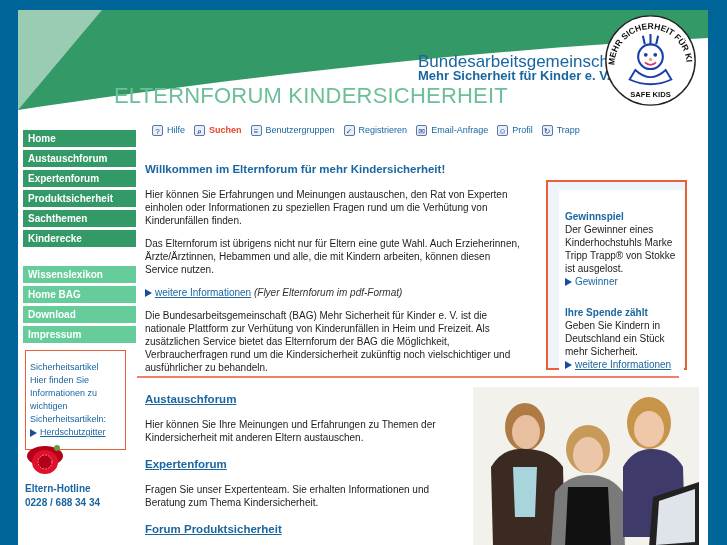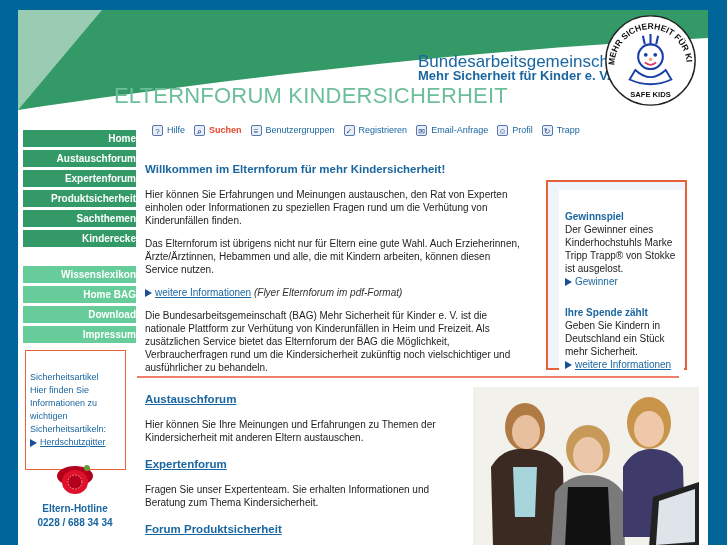--- a/index.html
+++ b/index.html
@@ -11,30 +11,30 @@
   .org-line1 { position:absolute; left:400px; top:42px; font-size:17px; color:#1a66a0; white-space:nowrap; }
   .org-line2 { position:absolute; left:400px; top:58px; font-size:13px; font-weight:bold; color:#1a66a0; white-space:nowrap; }
   .logo { position:absolute; left:585px; top:3px; width:95px; height:95px; }
 
   .topnav { position:absolute; left:134px; top:112px; height:16px; display:flex; align-items:center; font-size:9px; color:#1a66a0; white-space:nowrap; }
   .topnav .nav-item { display:flex; align-items:center; margin-right:9px; cursor:pointer; }
   .topnav .nav-icon { width:11px; height:11px; border:1px solid #5577aa; border-radius:2px; background:#e8eef7; margin-right:4px; font-size:8px; line-height:11px; text-align:center; color:#2a4a88; box-sizing:border-box; }
   .topnav .active { color:#e8452a; font-weight:bold; }
 
   .sidenav { position:absolute; left:5px; top:120px; width:113px; }
-  .sidenav .item { display:block; height:17px; line-height:17px; margin-bottom:3px; padding-left:5px; font-size:10px; font-weight:bold; color:#ffffff; background:#339966; cursor:pointer;text-align:right; }
+  .sidenav .item { display:block; height:17px; line-height:17px; margin-bottom:3px; padding-left:5px; font-size:10px; font-weight:bold; color:#ffffff; background:#339966; cursor:pointer; }
   .sidenav .item.light { background:#66cc99; }
   .sidenav .gap { height:16px; }
 
-  .sidebox { position:absolute; left:7px; top:340px; width:91px; border:1px solid #e8603a; padding:20px 4px; font-size:9px; line-height:13px; color:#1a66a0; }
+  .sidebox { position:absolute; left:7px; top:340px; width:91px; border:1px solid #e8603a; padding:10px 4px; font-size:9px; line-height:13px; color:#1a66a0; }
   .sidebox .title { color:#1a66a0; }
   .sidebox a { color:#1a66a0; text-decoration:underline; }
   .arrow { display:inline-block; width:0; height:0; border-top:4px solid transparent; border-bottom:4px solid transparent; border-left:7px solid #1a4d99; margin-right:3px; vertical-align:middle; }
 
-  .hotline { position:absolute; left:7px; top:452px; width:100px; text-align:center; }
+  .hotline { position:absolute; left:7px; top:432px; width:100px; text-align:left; }
   .hotline .phone-icon { width:40px; height:34px; margin:0 auto 2px; }
   .hotline .label { font-size:10px; font-weight:bold; color:#1a66a0; line-height:14px; }
 
   .main { position:absolute; left:127px; top:150px; width:380px; font-size:10px; color:#222; line-height:13px; }
   .main h1 { font-size:11.5px; color:#1a66a0; margin:3px 0 12px; font-weight:bold; }
   .main p { margin:0 0 10px; }
   .main a { color:#1a66a0; text-decoration:underline; }
   .main em { color:#333; }
 
   .infobox { position:absolute; left:528px; top:170px; width:137px; height:186px; border:2px solid #e8603a; background:#eef4fa; }

